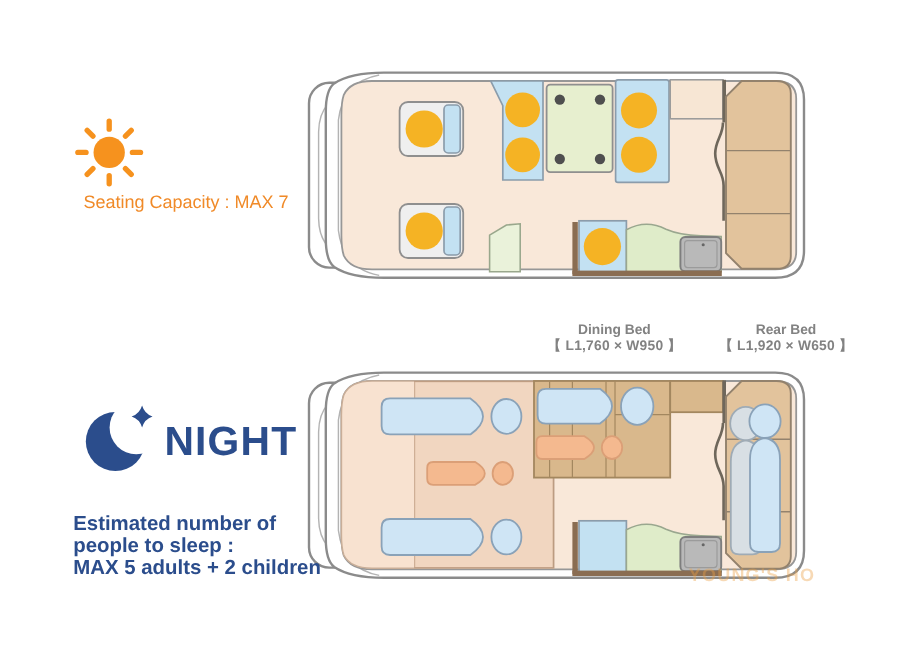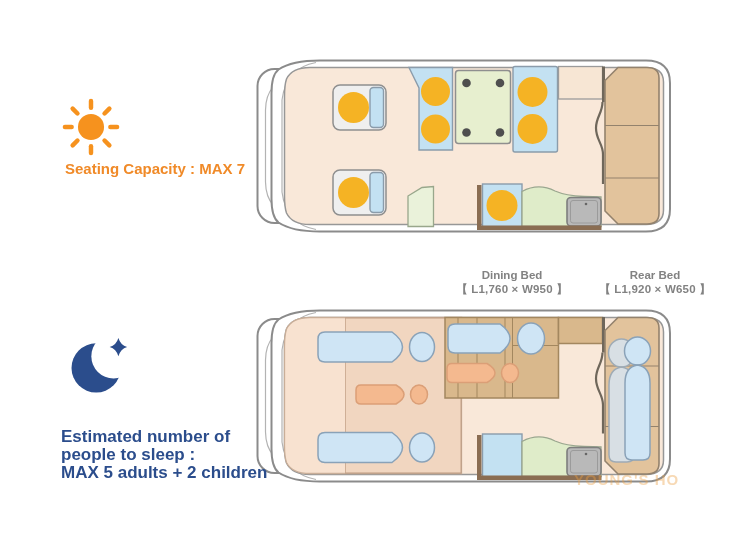--- a/index.html
+++ b/index.html
@@ -5,21 +5,21 @@
   html,body{margin:0;padding:0;background:#fff;}
   .stage{
     position:relative;width:750px;height:542px;background:#fff;overflow:hidden;
     font-family:"Liberation Sans","DejaVu Sans",sans-serif;
   }
   .stage svg.plan{position:absolute;left:0;top:0;}
   .lbl{position:absolute;white-space:nowrap;}
 
   
   .day-title{left:139px;top:105px;font-size:32px;font-weight:bold;letter-spacing:2px;color:var(--day-accent,#c5823e);}
-  .day-sub{left:52px;top:160px;width:206px;text-align:center;font-size:15px;font-weight:bold;color:var(--day-orange,#f08a28);}
+  .day-sub{left:52px;top:160px;width:206px;text-align:center;font-size:15px;font-weight:normal;color:var(--day-orange,#f08a28);}
   .night-title{left:137px;top:349px;font-size:34px;font-weight:bold;letter-spacing:1px;color:var(--night-blue,#2b4d8c);}
   .night-desc{position:absolute;left:61px;top:428px;font-size:17px;font-weight:bold;line-height:18px;color:var(--night-blue,#2b4d8c);}
   .sun{position:absolute;left:62px;top:98px;width:58px;height:58px;}
   .moon{position:absolute;left:70px;top:336px;width:62px;height:58px;}
 
   .bed-label{position:absolute;top:269px;width:160px;text-align:center;color:var(--label-gray,#828282);font-weight:bold;}
   .bed-label .name{font-size:11.5px;line-height:13px;}
   .bed-label .dims{font-size:11.5px;line-height:14px;letter-spacing:0.2px;}
   .bed-label-1{left:272px;} .bed-label-2{left:432px;} .bed-label-3{left:575px;}
 
@@ -202,20 +202,21 @@
     </g>
     <circle cx="30" cy="30" r="13.5" class="sun-core"></circle>
   </svg>
   <div class="lbl day-sub">Seating Capacity : MAX 7</div>
 
   <svg class="moon" viewBox="0 0 64 60">
     <circle cx="27" cy="33" r="25.5" class="moon-fill"></circle>
     <circle cx="45" cy="21" r="23" fill="#fff"></circle>
     <path d="M50,2 Q52.2,9.3 59,11.5 Q52.2,13.7 50,21 Q47.8,13.7 41,11.5 Q47.8,9.3 50,2 Z" class="moon-fill"></path>
   </svg>
+  <div class="lbl night-title">NIGHT</div>
   <div class="night-desc">
     <div>Estimated number of</div>
     <div>people to sleep :</div>
     <div>MAX 5 adults + 2 children</div>
   </div>
 
   <div class="bed-label bed-label-2">
     <div class="name">Dining Bed</div>
     <div class="dims">【 L1,760 × W950 】</div>
   </div>

